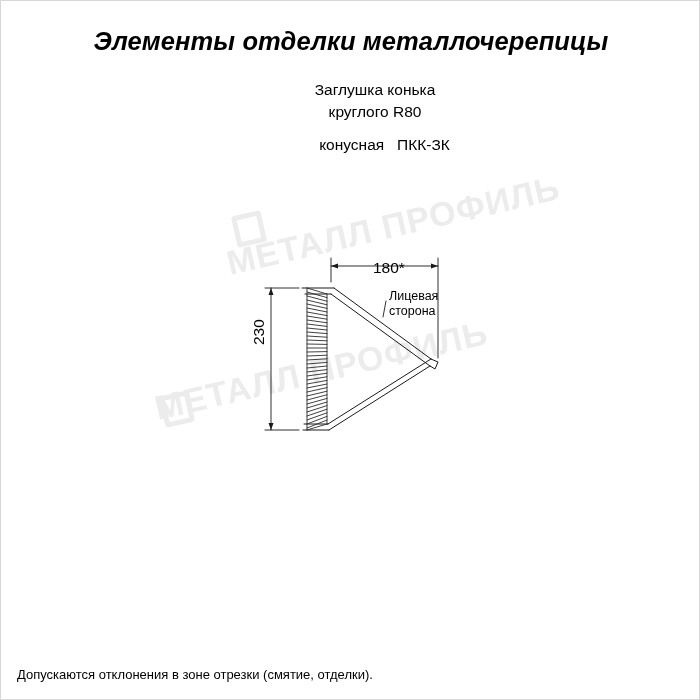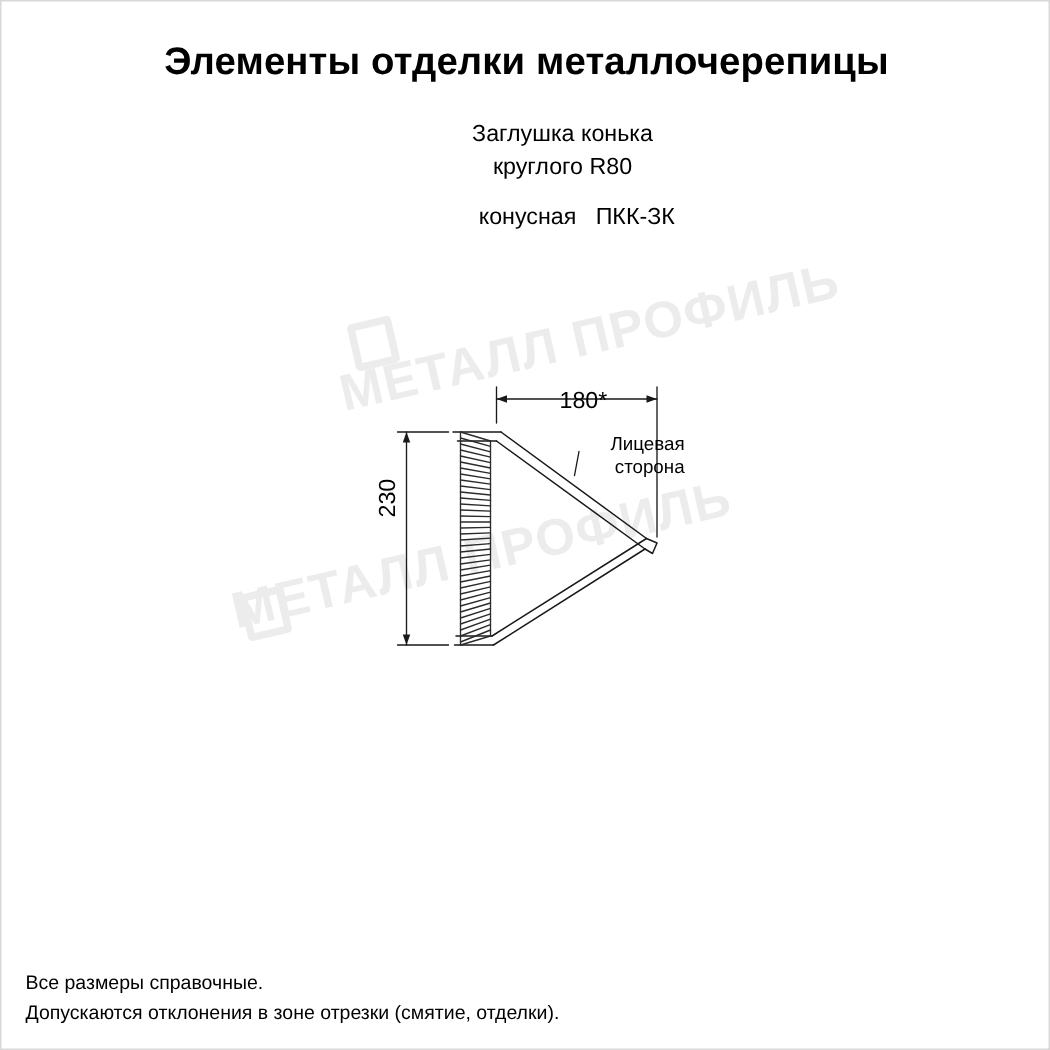--- a/index.html
+++ b/index.html
@@ -26,20 +26,21 @@
   .main-title {
     position: absolute;
     top: 26px;
     left: 0;
     width: 700px;
     text-align: center;
     font-size: 25.5px;
     font-weight: bold;
     letter-spacing: 0.1px;
     white-space: nowrap;
+    font-style: italic;
   }
   .subtitle-block {
     position: absolute;
     top: 78px;
     left: 0;
     width: 700px;
     text-align: center;
     font-size: 15.5px;
     line-height: 22px;
     padding-left: 24px;
@@ -119,25 +120,25 @@
   .dim-230 {
     left: 249px;
     top: 344px;
     transform: rotate(-90deg);
     transform-origin: left top;
     width: 60px;
     text-align: left;
   }
   .face-label {
     position: absolute;
-    left: 406px;
+    left: 388px;
     top: 288px;
     font-size: 12.5px;
     line-height: 15px;
-    text-align: right;
+    text-align: left;
     white-space: pre-line;
   }
 
   
   .footnotes {
     position: absolute;
     left: 16px;
     bottom: 14px;
     font-size: 13px;
     line-height: 20px;
@@ -250,17 +251,16 @@
       </g>
     </svg>
   </div>
 
   <div class="dim-label dim-180">180*</div>
   <div class="dim-label dim-230">230</div>
   <div class="face-label">Лицевая
 сторона</div>
 
   <div class="footnotes">
-    <span class="footnote">Все размеры справочные.</span>
     <span class="footnote">Допускаются отклонения в зоне отрезки (смятие, отделки).</span>
   </div>
 
 </div>
 
 </body></html>

